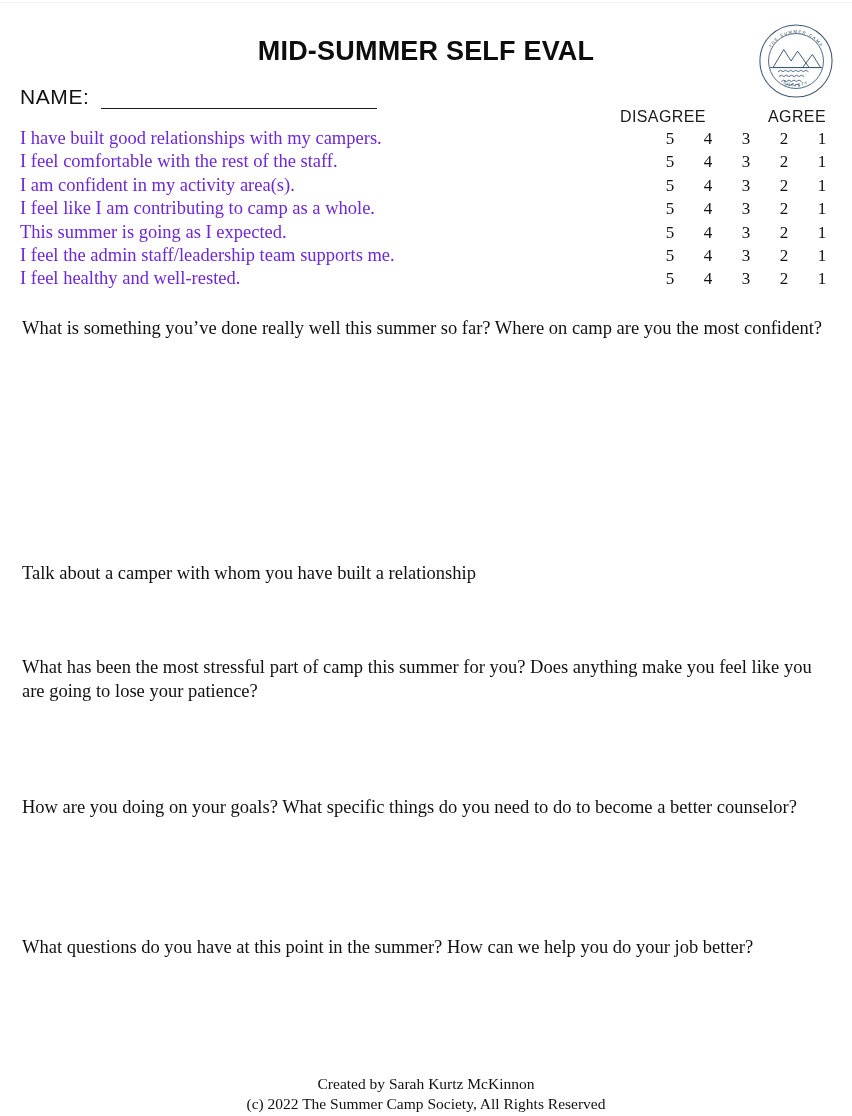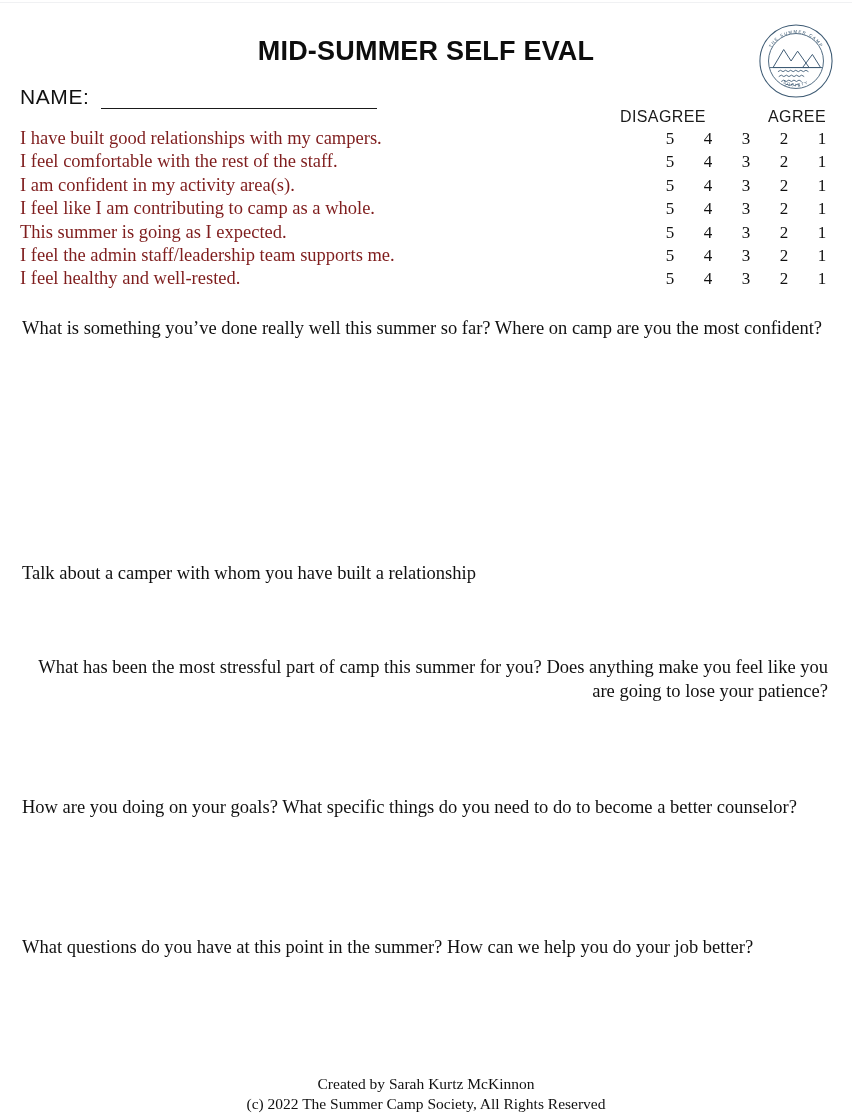--- a/index.html
+++ b/index.html
@@ -96,21 +96,21 @@
     position: relative;
     height: 23.4px;
   }
   .statement {
     position: absolute;
     left: 0;
     top: 0;
     font-size: 18.5px;
     line-height: 23.4px;
     white-space: nowrap;
-    color: #7f1d1d;
+    color: #6d28d9;
   }
   .ratings {
     position: absolute;
     left: 630px;
     top: 0;
     width: 182px;
     height: 23.4px;
   }
   .rating {
     position: absolute;
@@ -265,20 +265,20 @@
           <span class="rating" style="left: 58px;">4</span>
           <span class="rating" style="left: 96px;">3</span>
           <span class="rating" style="left: 134px;">2</span>
           <span class="rating" style="left: 172px;">1</span>
         </div>
       </div>
     </div>
 
   <div class="question" style="top:305px;margin-top:12px;">What is something you’ve done really well this summer so far? Where on camp are you the most confident?</div>
   <div class="question" style="top:562px;font-family:Liberation Serif, serif;">Talk about a camper with whom you have built a relationship</div>
-  <div class="question" style="top:656px;text-align:right;">What has been the most stressful part of camp this summer for you? Does anything make you feel like you are going to lose your patience?</div>
+  <div class="question" style="top:656px;">What has been the most stressful part of camp this summer for you? Does anything make you feel like you are going to lose your patience?</div>
   <div class="question" style="top:796px;">How are you doing on your goals? What specific things do you need to do to become a better counselor?</div>
   <div class="question" style="top:936px;">What questions do you have at this point in the summer? How can we help you do your job better?</div>
 
   <div class="footer line1">Created by Sarah Kurtz McKinnon</div>
   <div class="footer line2">(c) 2022 The Summer Camp Society, All Rights Reserved</div>
 
 </div>
 
 </body></html>

